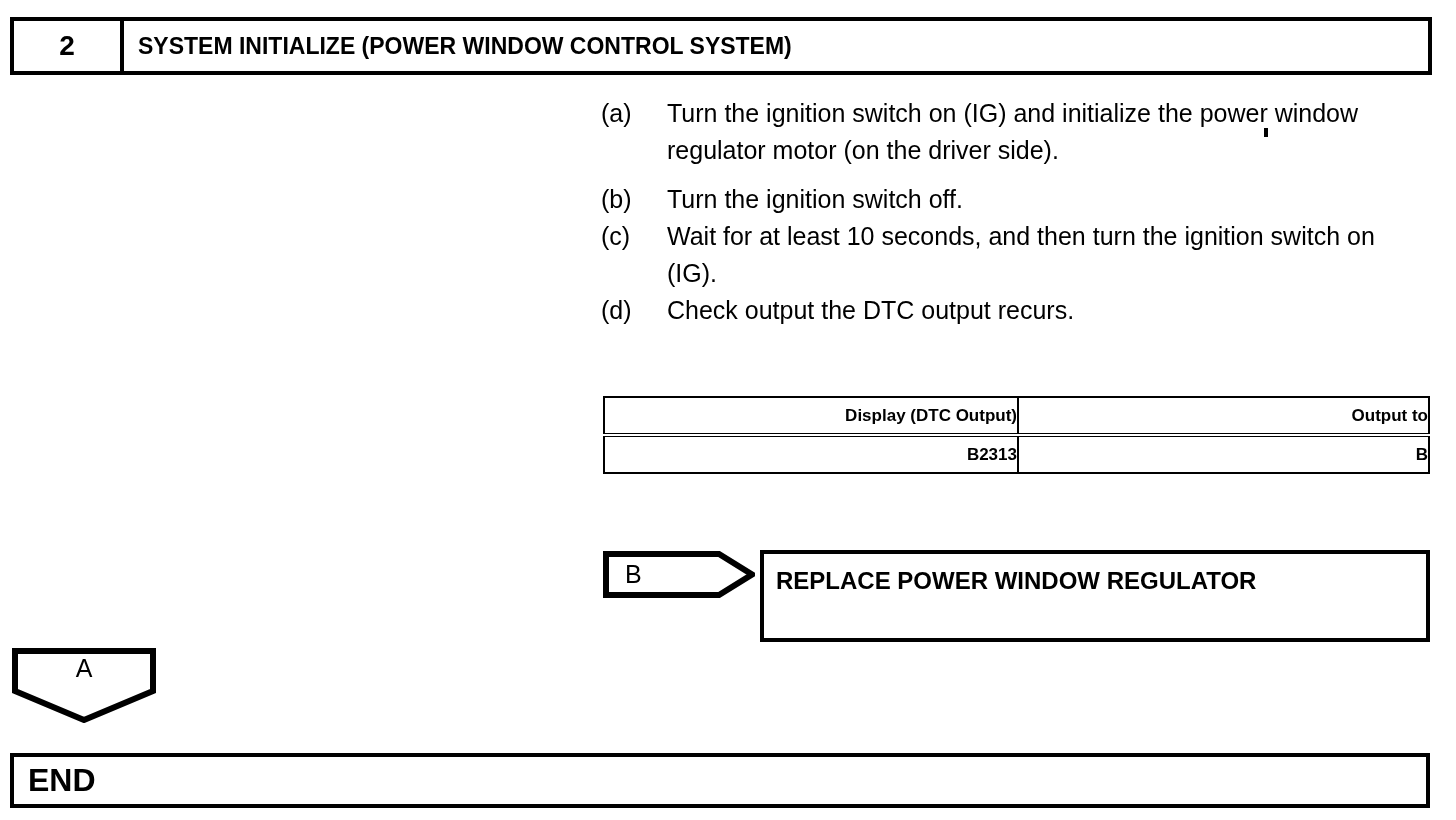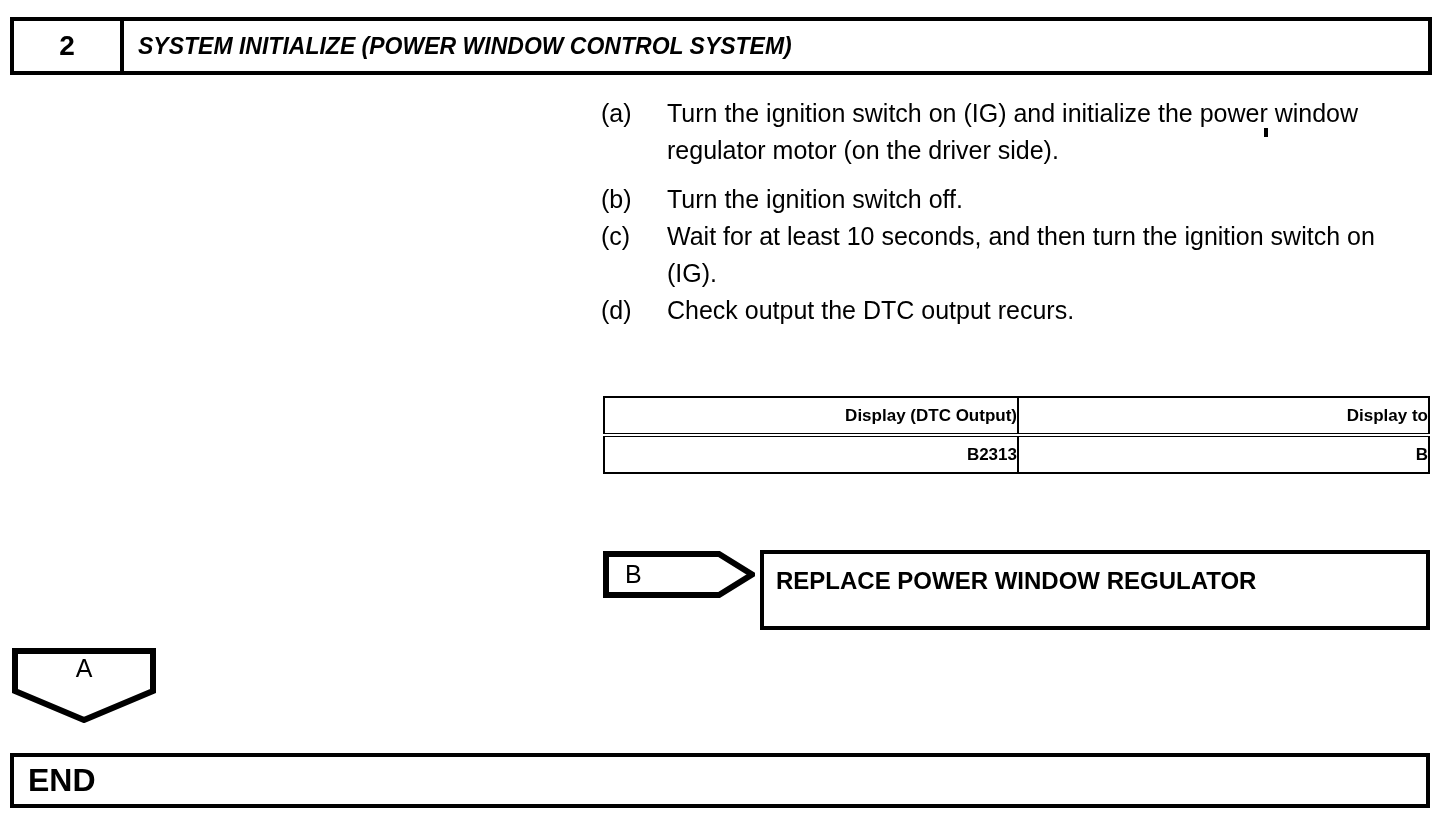--- a/index.html
+++ b/index.html
@@ -45,21 +45,20 @@
   }
   .step-title {
     flex: 1;
     display: flex;
     align-items: center;
     padding-left: 14px;
     font-size: 23px;
     font-weight: bold;
     letter-spacing: 0px;
     white-space: nowrap;
-    font-style: italic;
   }
 
   
   .instructions {
     position: absolute;
     left: 601px;
     top: 95px;
     width: 830px;
   }
   .instr-group { margin-bottom: 12px; }
@@ -123,21 +122,21 @@
     font-size: 25px;
     font-weight: normal;
   }
 
   
   .replace-box {
     position: absolute;
     left: 760px;
     top: 550px;
     width: 670px;
-    height: 80px;
+    height: 92px;
     box-sizing: border-box;
     border: 4px solid #000;
     padding: 8px 0 0 12px;
     font-size: 24px;
     font-weight: bold;
     line-height: 38px;
   }
 
   
   .connector-a {
@@ -212,21 +211,21 @@
       </div>
     </div>
   </div>
 
   <div class="speck" style="left:1264px; top:128px; width:4px; height:9px;"></div>
 
   <table class="dtc-table">
     <thead>
       <tr>
         <th class="col-display">Display (DTC Output)</th>
-        <th class="col-proceed">Display to</th>
+        <th class="col-proceed">Output to</th>
       </tr>
     </thead>
     <tbody>
       <tr>
         <td>B2313</td>
         <td>B</td>
       </tr>
     </tbody>
   </table>
 

